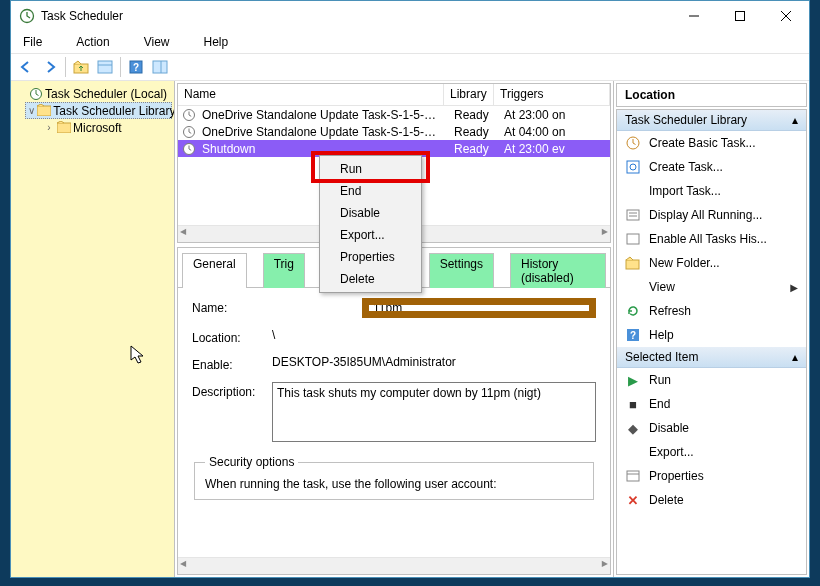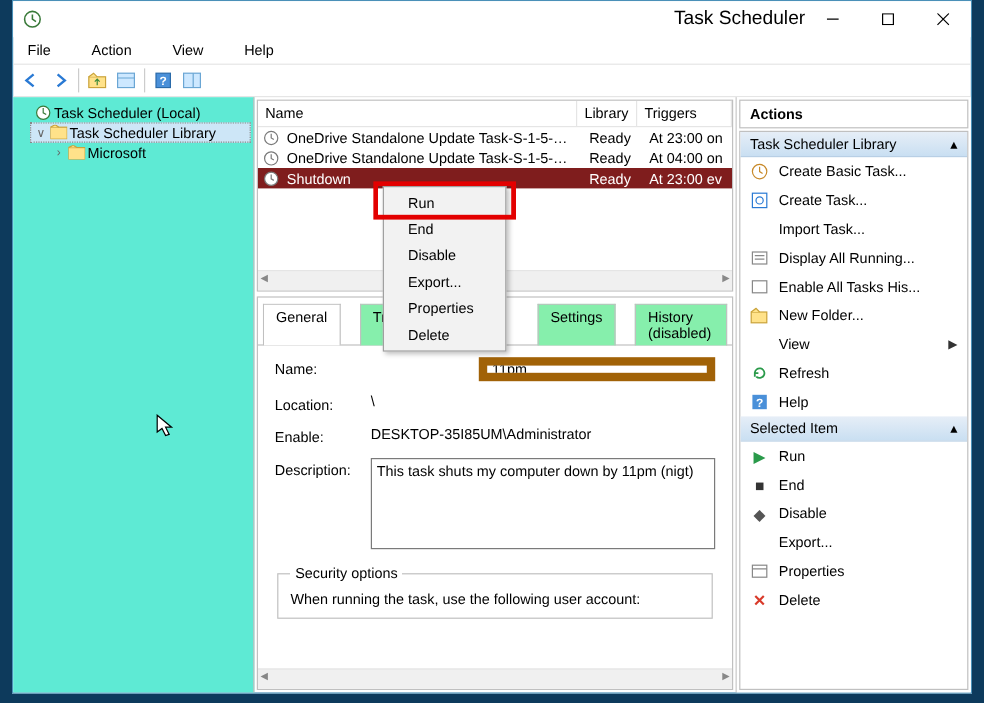--- a/index.html
+++ b/index.html
@@ -25,62 +25,62 @@
     flex-direction: column;
   }
   .titlebar {
     height: 30px;
     display: flex;
     align-items: center;
     padding: 0 0 0 8px;
     background: #fff;
   }
   .titlebar .title-icon { width:16px;height:16px;margin-right:6px; }
-  .titlebar .title-text { flex:1; font-size:16px;text-align:right; }
+  .titlebar .title-text { flex:1; font-size:12px; }
   .win-controls { display:flex; }
   .win-btn { width:46px;height:30px;display:flex;align-items:center;justify-content:center; }
   .menubar { height:22px;display:flex;align-items:center;padding:0 4px;gap:18px; }
   .menu-item { padding:2px 8px; }
   .toolbar { height:28px;display:flex;align-items:center;padding:2px 4px;gap:2px;border-top:1px solid #e5e5e5;border-bottom:1px solid #e5e5e5; }
   .tool-btn { width:22px;height:22px;display:flex;align-items:center;justify-content:center;border-radius:2px; }
   .tool-sep { width:1px;height:20px;background:#ccc;margin:0 2px; }
   .content { flex:1;display:flex;min-height:0; }
   .tree-pane {
-    width:201px;border-right:1px solid #c0c0c0;padding:4px 2px;background:#5eead4;overflow:auto;
+    width:164px;border-right:1px solid #c0c0c0;padding:4px 2px;background:#fef9c3;overflow:auto;
   }
   .tree-item { display:flex;align-items:center;height:17px;padding-left:2px;gap:2px;white-space:nowrap; }
   .tree-item.selected { background:#cde6f7;border:1px dotted #888; }
   .tree-toggle { width:12px;font-size:10px;color:#666;text-align:center; }
   .folder-icon { width:14px;height:14px;display:inline-block; }
   .center-pane { flex:1;display:flex;flex-direction:column;border-right:1px solid #c0c0c0;min-width:0; }
   .task-list {
     height:160px;border:1px solid #c0c0c0;margin:2px;background:#fff;display:flex;flex-direction:column;overflow:hidden;
   }
   .list-head { display:flex;background:#fff;border-bottom:1px solid #e5e5e5;height:22px; }
   .list-head .col { padding:3px 6px;border-right:1px solid #e5e5e5; }
   .col-name { width:266px; } .col-status { width:50px; } .col-trig { flex:1; }
   .list-body { flex:1;overflow:auto; }
   .task-row { display:flex;height:17px;align-items:center;white-space:nowrap; }
-  .task-row.selected { background:#7f1d1d;color:#fff; }
+  .task-row.selected { background:#8b5cf6;color:#fff; }
   .task-row .cell { padding:0 6px;overflow:hidden;text-overflow:ellipsis; }
   .clock-icon { width:14px;height:14px;margin-left:4px;flex-shrink:0; }
   .h-scroll { height:17px;background:#f0f0f0;border-top:1px solid #e5e5e5;position:relative; }
   .h-scroll::before { content:'◀';position:absolute;left:2px;top:1px;font-size:8px;color:#888; }
   .h-scroll::after { content:'▶';position:absolute;right:2px;top:1px;font-size:8px;color:#888; }
   .detail-pane { flex:1;margin:2px;border:1px solid #c0c0c0;background:#fff;overflow:hidden;position:relative; }
   .tabs { display:flex;padding:4px 4px 0 4px;gap:16px; }
   .tab { padding:3px 10px;border:1px solid #c0c0c0;border-bottom:none;background:#fff;position:relative;top:1px; }
   .tab.active { background:#fff;z-index:2; }
   .tab:not(.active) { background:#86efac; }
   .tab-body { border-top:1px solid #c0c0c0;padding:10px 14px;height:230px;overflow:auto; }
   .form-row { display:flex;align-items:flex-start;margin-bottom:10px; }
   .form-label { width:80px;padding-top:3px; }
   .form-value { flex:1; }
   .form-input { width:100%;border:7px solid #a16207;padding:2px 4px;background:#fff;font:inherit;height:20px; }
-  .form-textarea { width:100%;border:1px solid #7a7a7a;padding:3px 4px;background:#fff;font:inherit;height:76px;resize:none; }
+  .form-textarea { width:100%;border:1px solid #7a7a7a;padding:3px 4px;background:#fff;font:inherit;height:60px;resize:none; }
   .fieldset { border:1px solid #c0c0c0;padding:8px 10px;margin-top:6px; }
   .fieldset-legend { padding:0 4px; }
   .actions-pane { width:195px;background:#fff;display:flex;flex-direction:column; }
   .actions-header { background:#fff;border:1px solid #c0c0c0;padding:4px 8px;font-weight:bold;margin:2px; }
   .actions-body { flex:1;border:1px solid #c0c0c0;margin:0 2px 2px 2px;overflow:auto; }
   .action-section-title {
     background:linear-gradient(#e6eef7,#c9dff2);padding:3px 8px;display:flex;justify-content:space-between;border-bottom:1px solid #b8cfe5;
   }
   .action-item { display:flex;align-items:center;height:24px;padding:0 8px;gap:8px; }
   .action-icon { width:16px;height:16px;display:flex;align-items:center;justify-content:center;font-size:13px; }
@@ -286,21 +286,21 @@
           <fieldset class="fieldset">
             <legend class="fieldset-legend">Security options</legend>
             <div>When running the task, use the following user account:</div>
           </fieldset>
         </div>
         <div class="h-scroll" style="position:absolute;bottom:0;left:0;right:0"></div>
       </div>
     </div>
 
     <div class="actions-pane">
-      <div class="actions-header">Actions</div>
+      <div class="actions-header">Location</div>
       <div class="actions-body">
         <div class="action-section-title">
           <span>Task Scheduler Library</span>
           <span>▴</span>
         </div>
         <div class="action-item">
             <span class="action-icon">
               <svg width="16" height="16">
                 <circle cx="8" cy="8" r="6" fill="#fff" stroke="#c88a2a"></circle>
                 <path d="M8 4v4l2.5 1.5" stroke="#c88a2a" fill="none"></path>

